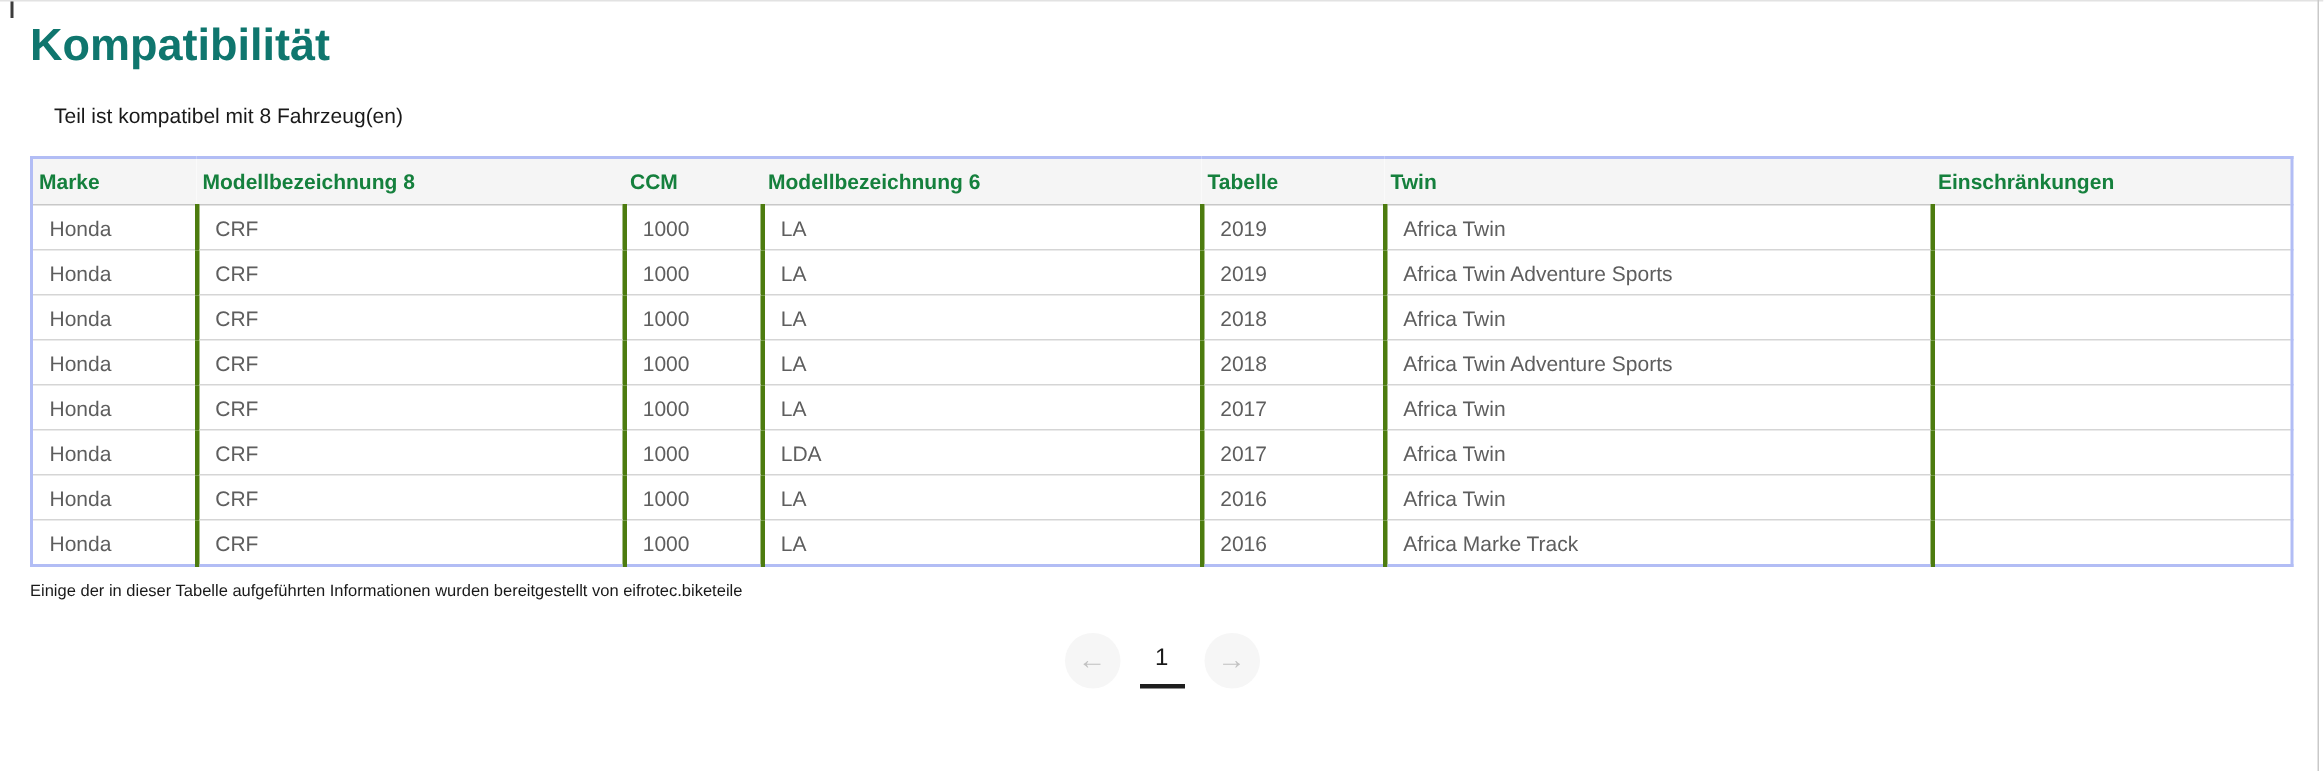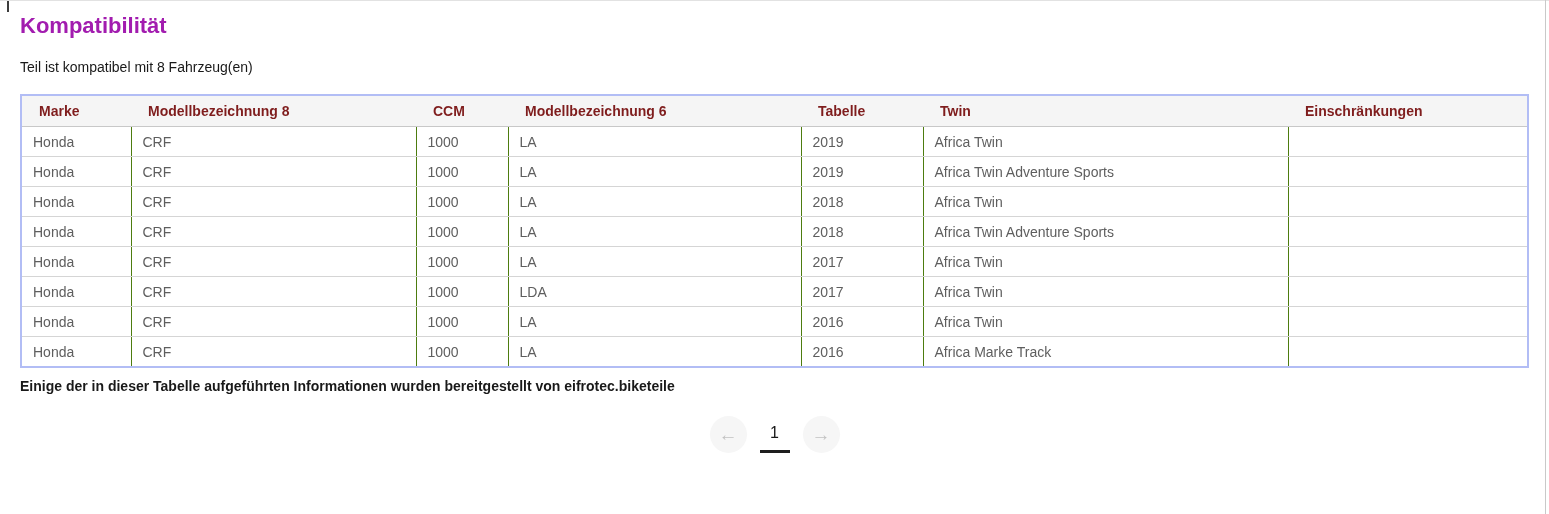--- a/index.html
+++ b/index.html
@@ -5,44 +5,44 @@
   html,body{margin:0;padding:0;}
   body{
     width:1549px;height:514px;overflow:hidden;background:#ffffff;
     font-family:"Liberation Sans",sans-serif;color:#191919;position:relative;
   }
   .artifact-tick{position:absolute;left:7px;top:0;width:2px;height:12px;background:#3c3c3c;}
   .edge-line-top{position:absolute;left:0;top:0;right:0;height:1px;background:#e2e2e2;}
   .edge-line-right{position:absolute;top:0;bottom:0;right:3px;width:1px;background:#c9c9c9;}
 
   h1.page-title{
-    margin:13px 0 0 20px;font-size:22px;line-height:1.2;font-weight:700;color:#a21caf;
+    margin:13px 0 0 20px;font-size:30px;line-height:1.2;font-weight:700;color:#0f766e;
   }
-  p.subtitle{margin:20px 0 0 20px;font-size:14px;color:#191919;}
+  p.subtitle{margin:20px 0 0 36px;font-size:14px;color:#191919;}
 
   table.compat{
     margin:19px 0 0 20px;border-collapse:collapse;table-layout:fixed;
     width:1507px;border:2px solid #b2bdf5;background:#ffffff;
   }
   col.col-0{width:110px}col.col-1{width:285px}col.col-2{width:92px}
   col.col-3{width:293px}col.col-4{width:122px}col.col-5{width:365px}col.col-6{width:240px}
   .compat th{
-    text-align:left;font-size:14px;font-weight:700;color:#7f1d1d;
-    background:#f5f5f5;padding:7px 17px;border-bottom:1px solid #c8c8c8;
+    text-align:left;font-size:14px;font-weight:700;color:#15803d;
+    background:#f5f5f5;padding:7px 4px;border-bottom:1px solid #c8c8c8;
     white-space:nowrap;overflow:hidden;
   }
   .compat td{
     font-size:14px;color:#5e5e5e;padding:6px 11px;
-    border-bottom:1px solid #d5d5d5;border-right:1px solid #4d7c0f;
+    border-bottom:1px solid #d5d5d5;border-right:3px solid #4d7c0f;
     white-space:nowrap;overflow:hidden;height:17px;
   }
   .compat td:last-child{border-right:none;}
   .compat tbody tr:last-child td{border-bottom:none;}
 
-  p.footnote{margin:10px 0 0 20px;font-size:14px;color:#191919;font-weight:bold;}
+  p.footnote{margin:10px 0 0 20px;font-size:11px;color:#191919;}
 
   .pagination{
     margin-top:22px;display:flex;justify-content:center;align-items:flex-start;gap:8px;
   }
   .pager-btn{
     width:37px;height:37px;border-radius:50%;border:none;background:#f6f6f6;
     display:flex;align-items:center;justify-content:center;padding:0;cursor:pointer;
   }
   .pager-btn .arrow{font-size:19px;line-height:1;color:#c2c2c2;}
   .page-current{

